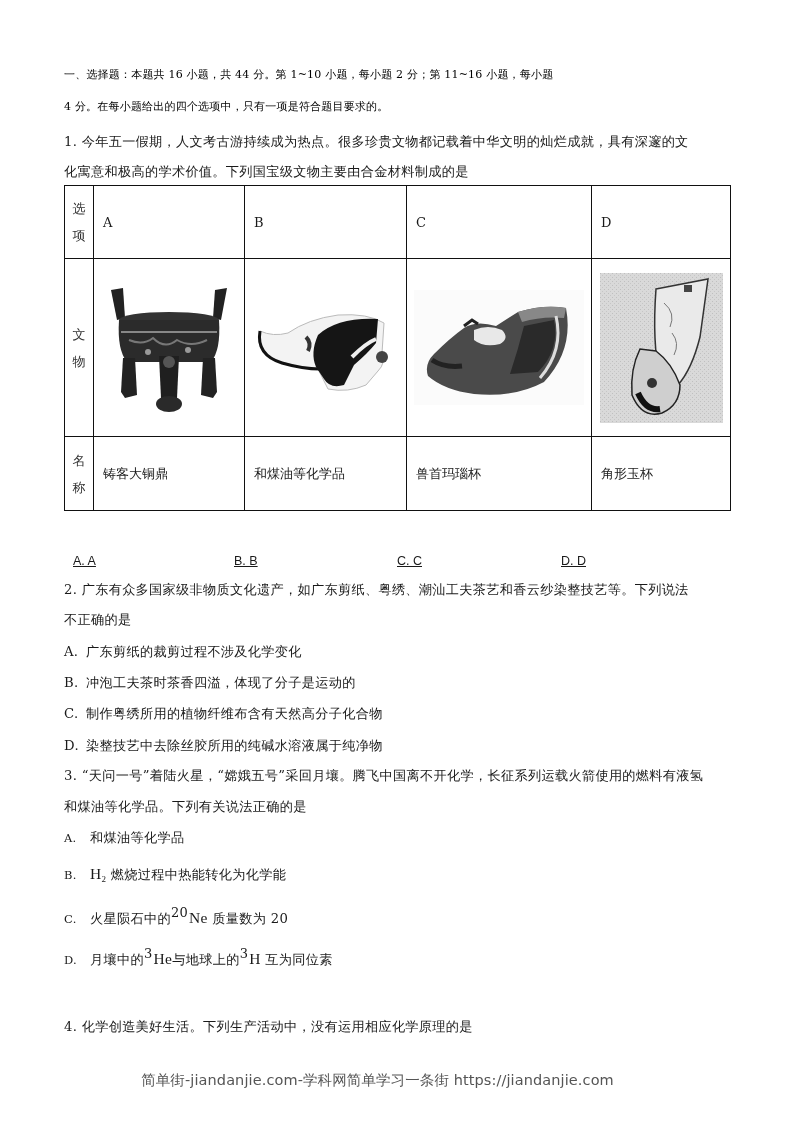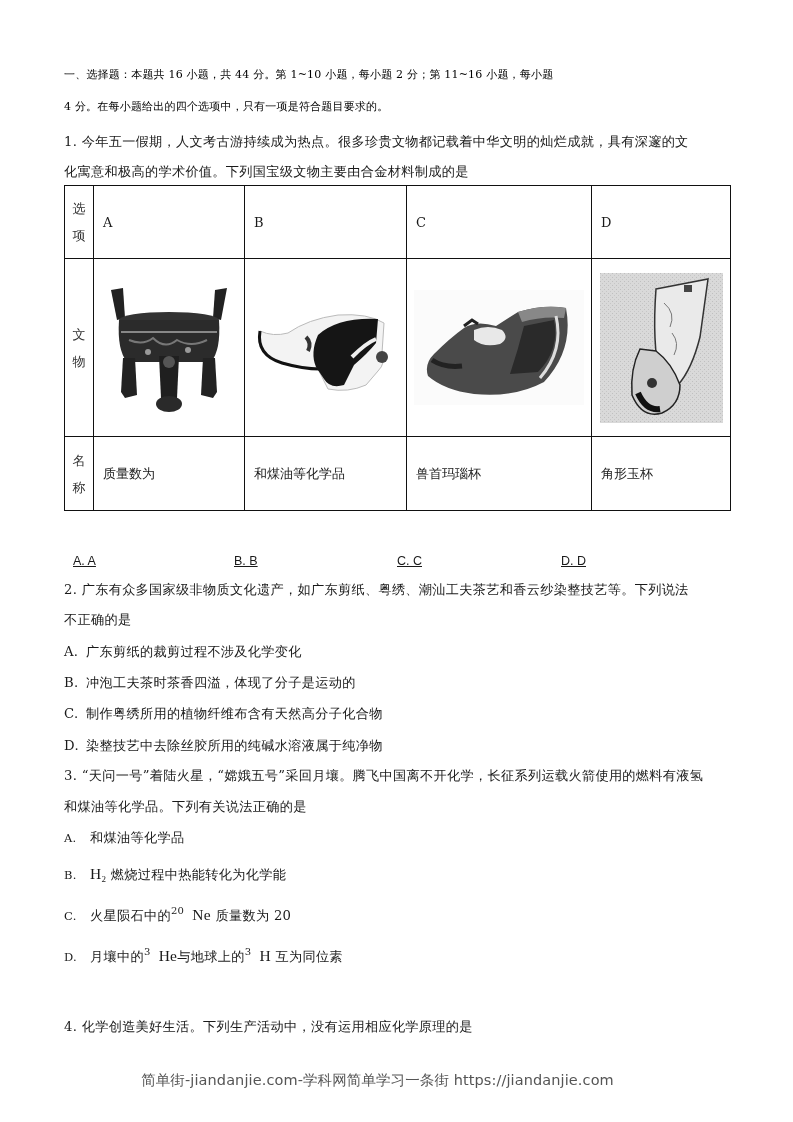--- a/index.html
+++ b/index.html
@@ -13,21 +13,21 @@
   table.relics td { border:1.2px solid #111; font-size:13px; vertical-align:middle; padding:0 0 0 9px; }
   table.relics td.hdr { padding:0; text-align:center; width:28px; line-height:27px; font-size:13px; color:#333; }
   table.relics tr.r1 td { height:72px; }
   table.relics tr.r2 td { height:177px; }
   table.relics tr.r3 td { height:73px; }
   .vt span { display:block; }
   .relic-img { display:block; margin:0 auto; }
   .choice-row { position:absolute; top:550px; left:64px; width:640px; font-family:"Liberation Sans","DejaVu Sans",sans-serif; font-size:12.5px; }
   .choice-row span { position:absolute; top:4px; white-space:nowrap;text-decoration:underline; }
   .sub { font-size:9px; vertical-align:-3px; }
-  .sup { font-size:10px; vertical-align:6px; margin-right:8px; }
+  .sup { font-size:13px; vertical-align:6px; margin-right:1px; }
   .chem { font-family:"Liberation Serif","DejaVu Serif",serif; font-size:15.5px; }
   .footer { position:absolute; top:1071px; left:0; width:755px; text-align:center;
             font-family:"DejaVu Sans","Liberation Sans",sans-serif; font-size:14.5px; color:#555; letter-spacing:0.1px; }
 </style>
 </head>
 <body>
 
 <div class="line heading" style="top:67px;">一、选择题：本题共 16 小题，共 44 分。第 1~10 小题，每小题 2 分；第 11~16 小题，每小题</div>
 <div class="line heading" style="top:99px;">4 分。在每小题给出的四个选项中，只有一项是符合题目要求的。</div>
 
@@ -118,21 +118,21 @@
         <circle cx="52" cy="110" r="5" fill="#333"></circle>
         <path d="M64 30 Q76 40 70 54 M72 60 Q80 70 74 82" stroke="#777" stroke-width="1" fill="none"></path>
       </svg>
     </td>
   </tr>
   <tr class="r3">
     <td class="hdr vt">
       <span>名</span>
       <span>称</span>
     </td>
-    <td>质量数为</td>
+    <td>铸客大铜鼎</td>
     <td>和煤油等化学品</td>
     <td>兽首玛瑙杯</td>
     <td>角形玉杯</td>
   </tr>
 </tbody>
   </table>
 
 <div class="choice-row">
   <span style="left:9px;">A. A</span>
   <span style="left:170px;">B. B</span>

